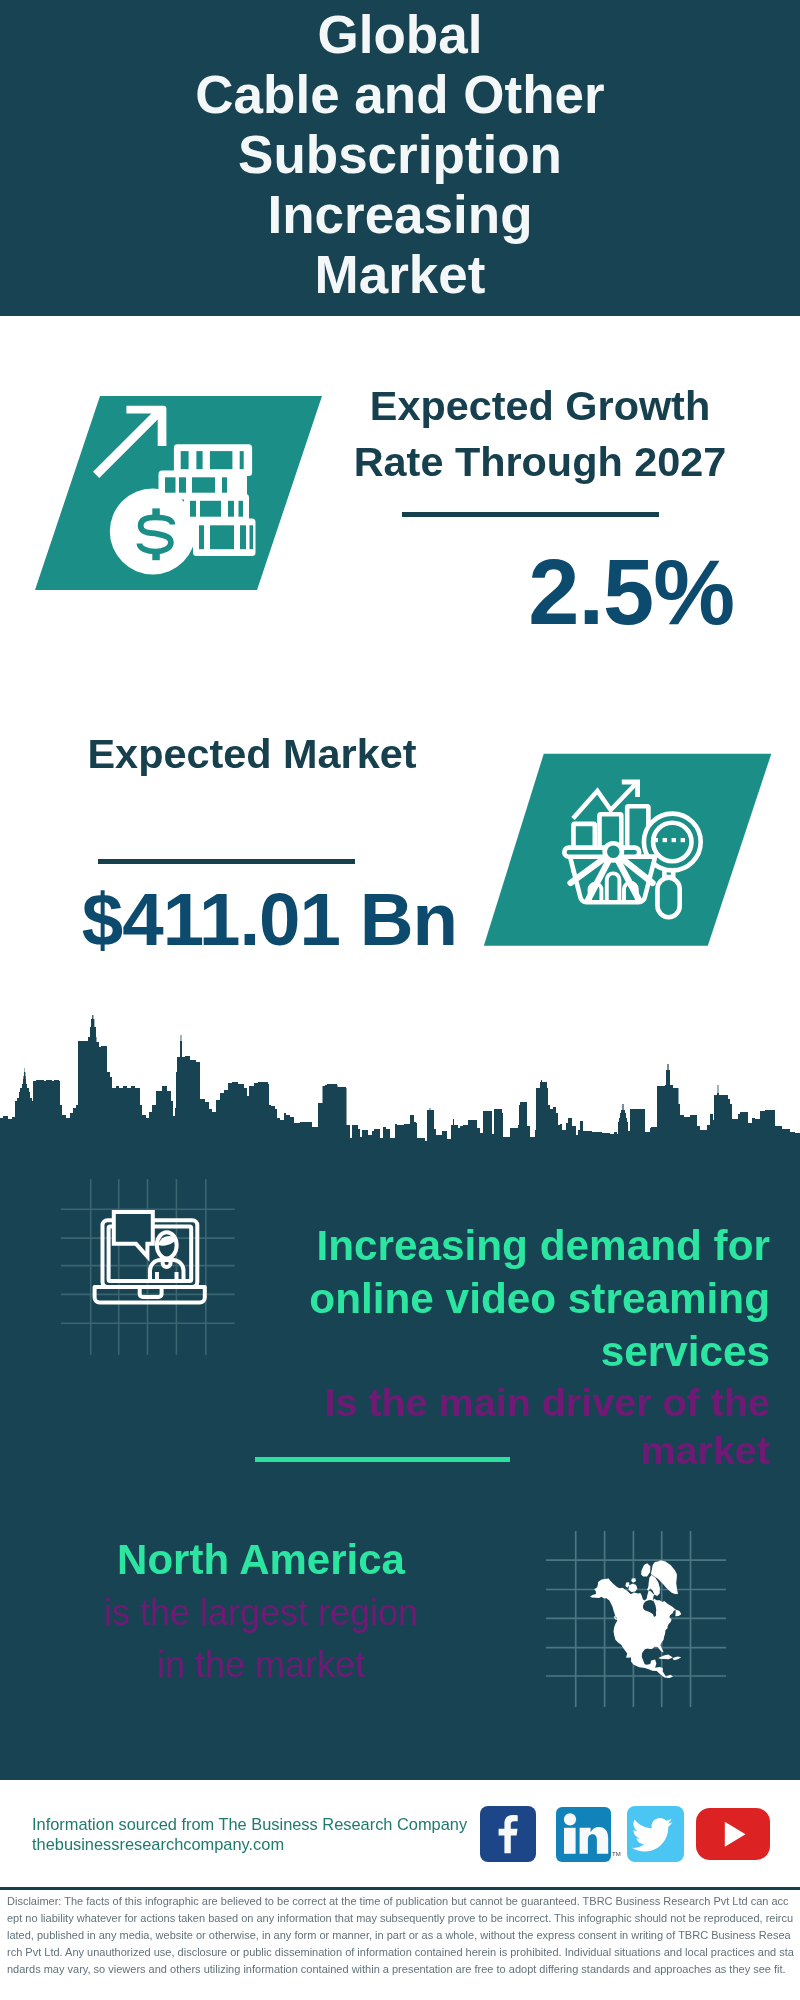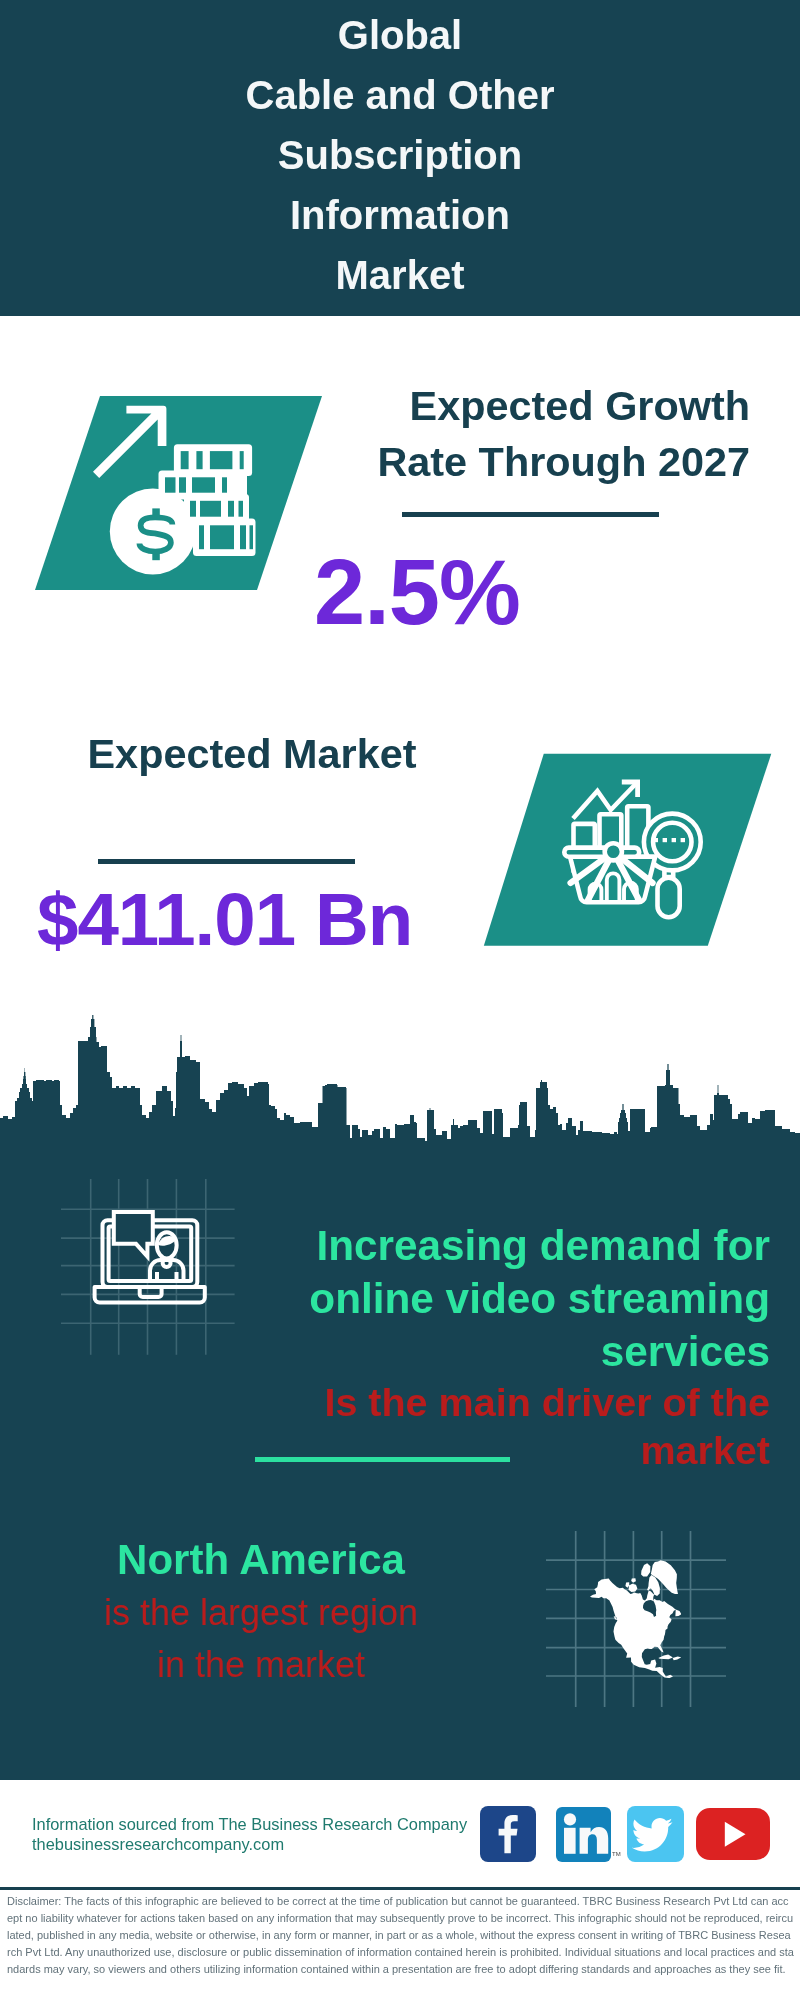--- a/index.html
+++ b/index.html
@@ -2,50 +2,50 @@
 <html><head>
 <meta charset="utf-8">
 <style>
   * { margin:0; padding:0; box-sizing:border-box; }
   html,body { width:800px; height:2000px; }
   body { font-family:"Liberation Sans", sans-serif; background:#ffffff; overflow:hidden; }
   .page { position:relative; width:800px; height:2000px; background:#fff; overflow:hidden; }
 
   
   .header { position:absolute; left:0; top:0; width:800px; height:316px; background:#174352; }
-  .header .title { color:#f4f7f8; font-size:40px; font-weight:bold; text-align:center;
+  .header .title { color:#f4f7f8; font-size:53px; font-weight:bold; text-align:center;
                    line-height:60px; padding-top:5px; }
 
   
   .stat-head { color:#17404f; font-weight:bold; text-align:center; }
   .stat-rule { position:absolute; height:4.6px; background:#17404f; }
-  .stat-val  { color:#6d28d9; font-weight:bold; text-align:left; letter-spacing:-1px; }
+  .stat-val  { color:#0c4a6e; font-weight:bold; text-align:right; letter-spacing:-1px; }
 
   .para { position:absolute; overflow:visible; }
 
   
   .dark { position:absolute; left:0; width:800px; background:#174352; }
   .grn { color:#2ce5a0; }
-  .wht { color:#b91c1c; }
+  .wht { color:#701a75; }
 
   
   .src { color:#1f7a6e; font-size:16.4px; line-height:20px; }
   .disc { color:#62727a; font-size:11px; line-height:17px; word-break:break-all; text-align:left; }
 </style>
 </head>
 <body>
 
 <div class="page">
 
   <div class="header">
     <div class="title" id="title">
         <div>Global</div>
         <div>Cable and Other</div>
         <div>Subscription</div>
-        <div>Information</div>
+        <div>Increasing</div>
         <div>Market</div>
       </div>
   </div>
 
   <svg class="para" style="left:32px; top:394px; width:294px; height:198px;" viewBox="0 0 294 198">
     <polygon points="68,2 290,2 225,196 3,196" fill="#1b8f87"></polygon>
   </svg>
   <div style="position:absolute; left:93px; top:402px; width:175px; height:178px;">
       <svg viewBox="0 0 175 178" width="175" height="178" style="display:block" xmlns="http://www.w3.org/2000/svg">
 <path fill="#ffffff" d="M33.4,3.8 H70.4 A3,3 0 0 1 73.4,6.8 V44.1 H64.7 V17.4 L6.2,76.0 L0.0,69.8 L58.4,11.4 H33.4 Z"></path>
@@ -71,21 +71,21 @@
 <rect x="147.0" y="123.3" width="6.0" height="23.9" fill="#1b8f87"></rect>
 <rect x="156.5" y="123.3" width="3.5" height="23.9" fill="#1b8f87"></rect>
 <g fill="#1b8f87">
           <rect x="59.3" y="106.4" width="7.5" height="8.2"></rect>
           <rect x="59.3" y="149.8" width="7.5" height="8.4"></rect>
         </g>
 <path d="M79.4,122.6 C79.4,116.1 68.9,115.4 62.1,115.4 C53.9,115.4 47.6,117.6 47.6,123.6 C47.6,129.1 52.8,131.3 61.9,131.4 L66.5,132.4 C74.4,134.0 77.9,136.0 77.9,140.8 C77.9,146.4 69.9,149.5 62.4,149.5 C53.9,149.5 46.4,146.5 46.4,141.6" fill="none" stroke="#1b8f87" stroke-width="5.7" stroke-linecap="butt"></path>
 </svg>
     </div>
 
-  <div class="stat-head" style="position:absolute; left:330px; top:378px; width:420px; font-size:41.4px; line-height:56px;text-align:right;" id="stat0label">
+  <div class="stat-head" style="position:absolute; left:330px; top:378px; width:420px; font-size:41.4px; line-height:56px;" id="stat0label">
       <div>Expected Growth</div>
       <div>Rate Through 2027</div>
     </div>
   <div class="stat-rule" style="left:402px; top:512px; width:257px;"></div>
   <div class="stat-val" style="position:absolute; left:314px; top:542px; width:420px; font-size:92px; line-height:100px;" id="stat0val">2.5%</div>
 
   <svg class="para" style="left:482px; top:752px; width:292px; height:196px;" viewBox="0 0 292 196">
     <polygon points="61.8,1.7 289.3,1.7 225.8,193.8 1.8,193.8" fill="#1b8f87"></polygon>
   </svg>
   <div style="position:absolute; left:562px; top:776px; width:150px; height:150px;">

